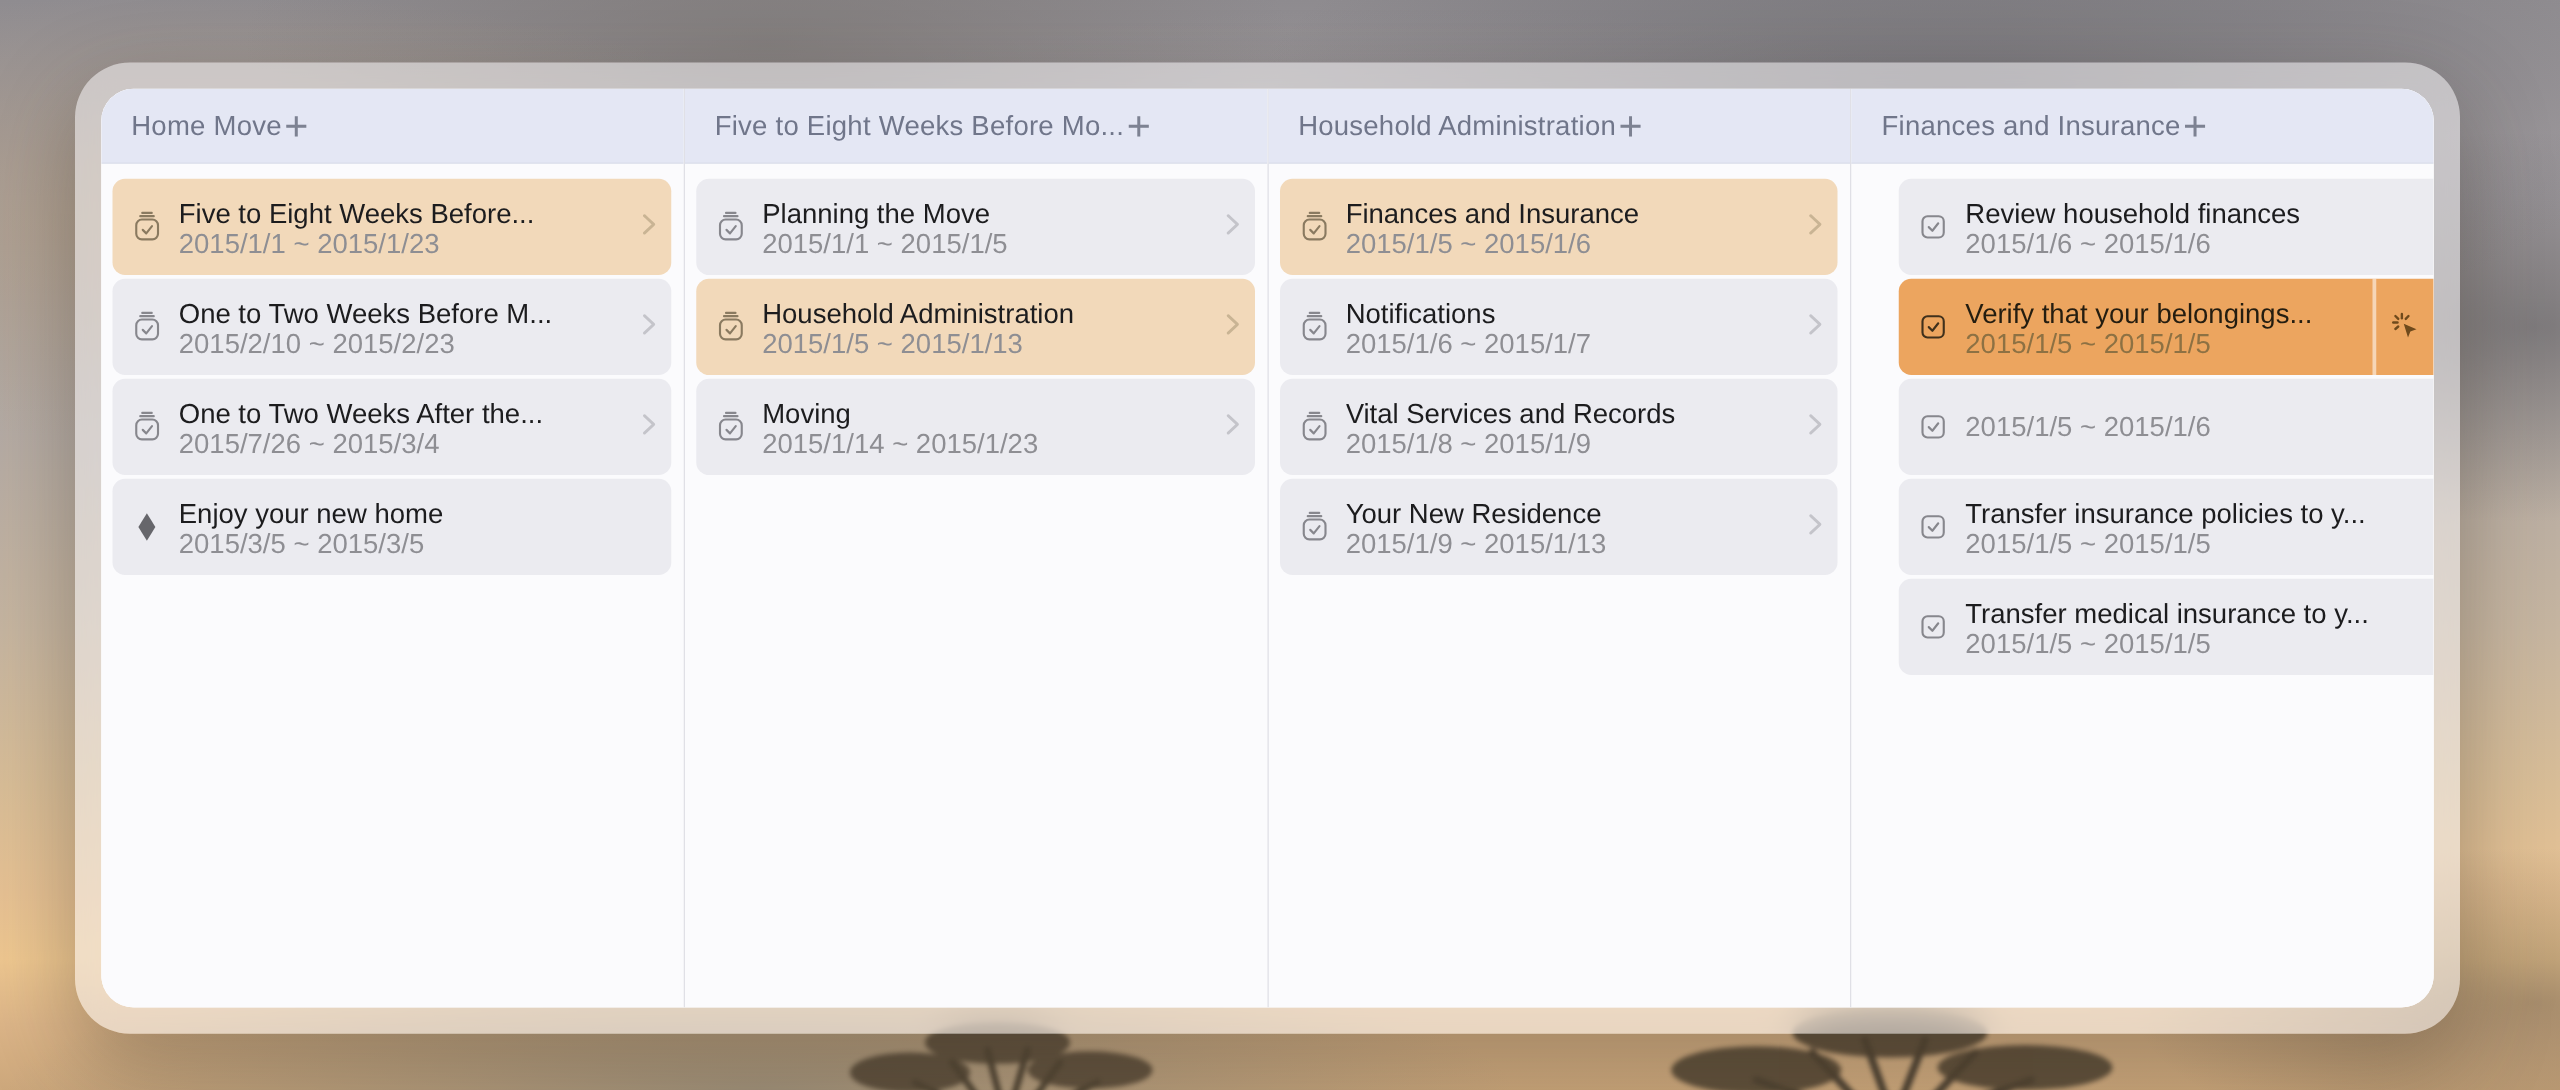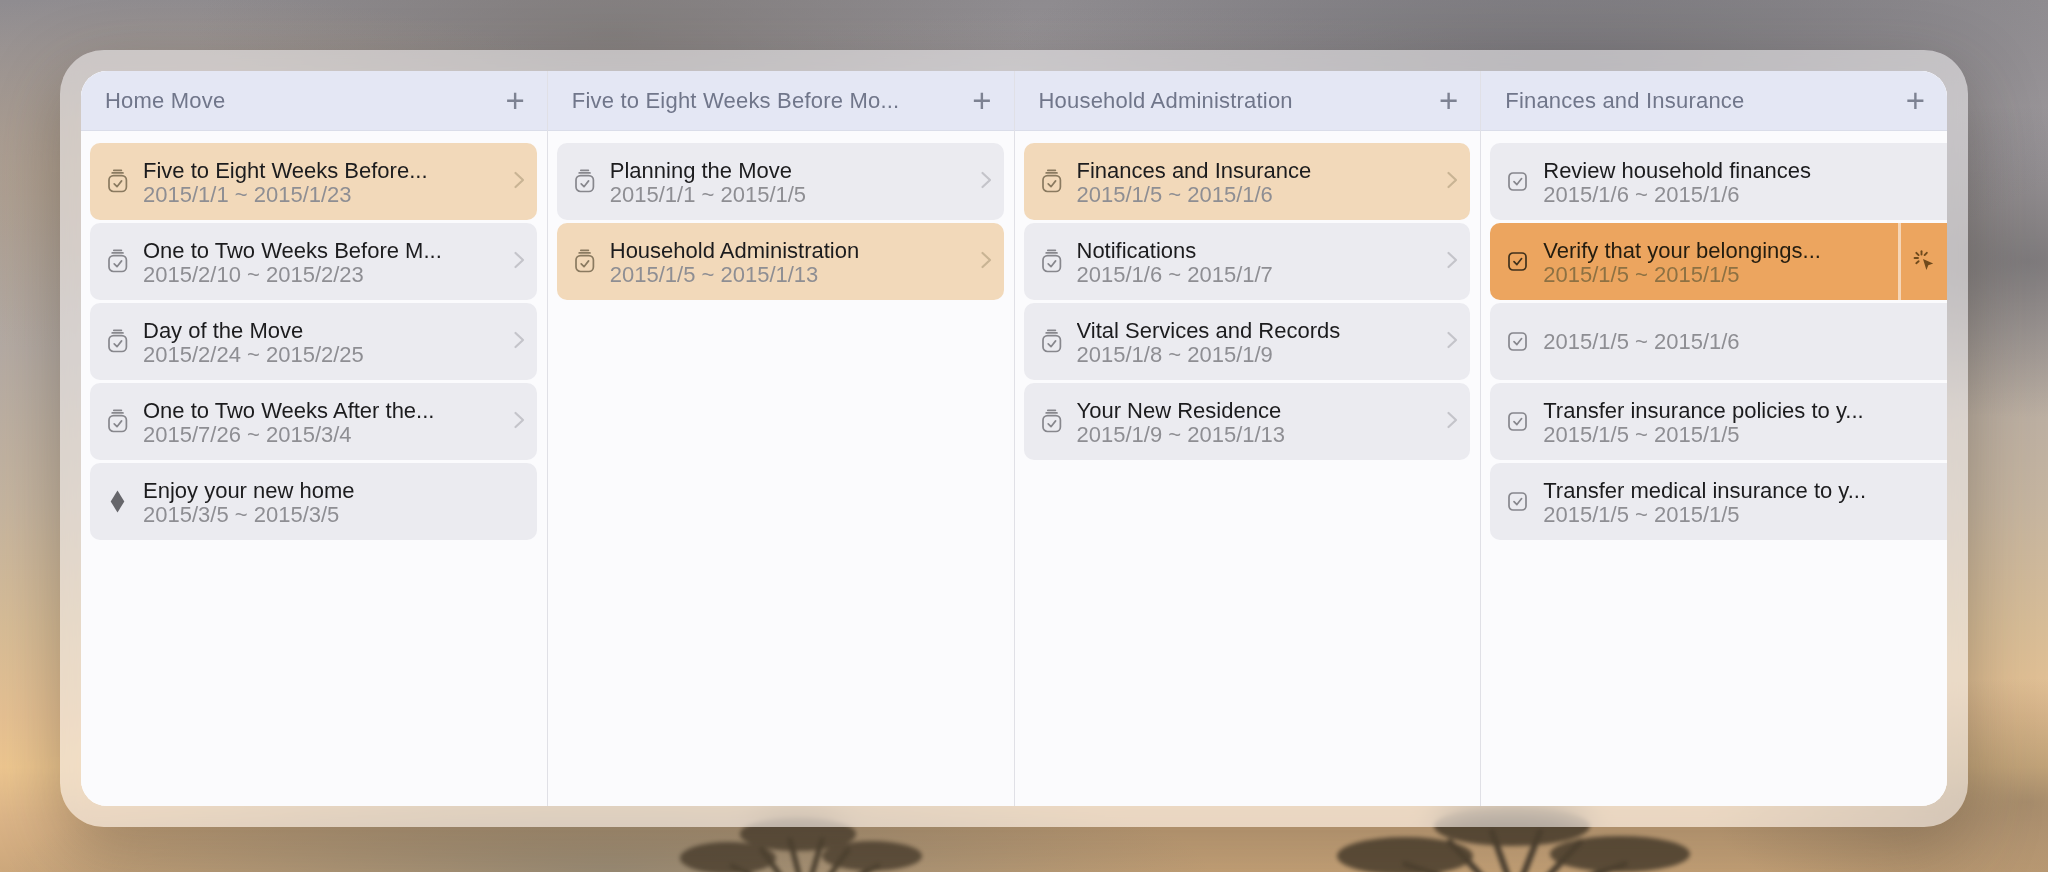--- a/index.html
+++ b/index.html
@@ -31,42 +31,42 @@
   }
   .board{
     width:100%;height:100%;border-radius:26px;overflow:hidden;
     display:flex;background:var(--column-bg);
     box-shadow:0 0 0 1px rgba(255,255,255,0.35) inset;
   }
   .col{flex:1 1 0;min-width:0;display:flex;flex-direction:column;background:var(--column-bg);}
   .col + .col{border-left:1.5px solid var(--divider);}
   .col-header{
     height:60px;flex:0 0 60px;background:var(--header-bg);
-    display:flex;align-items:center;justify-content:space-between;
+    display:flex;align-items:center;justify-content:flex-start;
     padding:0 20px 0 24px;box-sizing:border-box;
     border-bottom:1px solid rgba(0,0,0,0.045);
   }
   .col-title{
     font-size:22px;color:var(--header-text);letter-spacing:.2px;
     white-space:nowrap;overflow:hidden;min-width:0;
   }
   .add-btn{
     border:none;background:none;cursor:pointer;padding:0 2px;
     font-size:33px;font-weight:200;line-height:30px;color:#7d8292;
   }
   .col-body{padding:12px 10px 0 9px;overflow:hidden;}
   .col:last-child .col-body{padding-right:0;}
 
   
   .card{
     position:relative;height:77px;margin-bottom:3px;border-radius:10px;
     background:var(--card-bg);display:flex;align-items:center;
     padding:0 34px 0 14px;box-sizing:border-box;cursor:pointer;
   }
-  .col:last-child .card{border-radius:10px 0 0 10px;padding-right:10px;}
+  .col:last-child .card{border-radius:10px 0 0 10px;padding-right:10px;margin-left:29px;}
   .card.hl-ancestor{background:var(--card-ancestor-bg);}
   .card.hl-selected{background:var(--card-selected-bg);}
   .card-icon{flex:0 0 27px;width:27px;height:27px;margin-right:12px;}
   .card-icon svg{display:block;}
   .card-text{min-width:0;}
   .card-title{
     font-size:22px;line-height:27px;color:var(--title-text);
     white-space:nowrap;overflow:hidden;
   }
   .card-dates{
@@ -179,43 +179,20 @@
       <div class="card-dates">2015/2/10 ~ 2015/2/23</div>
     </span>
     <span class="chevron">
       <svg width="20" height="26" viewBox="0 0 20 26">
         <path d="M6.5 6 l7.5 7 l-7.5 7" fill="none" stroke-width="2.2" stroke-linecap="round" stroke-linejoin="round"></path>
       </svg>
     </span>
 
   </div>
 
-  <div class="card hl-none">
-    <span class="card-icon">
-      <svg width="27" height="27" viewBox="0 0 27 27">
-        <g class="icon-stroke" fill="none" stroke-width="1.7" stroke-linecap="round" stroke-linejoin="round">
-          <path d="M9.8 2.3 H17.4"></path>
-          <path d="M8.2 4.9 H19"></path>
-          <rect x="5" y="7.6" width="17.4" height="15.9" rx="4.5"></rect>
-          <path d="M10.2 15.9 l2.8 2.8 l4.6 -5.8"></path>
-        </g>
-      </svg>
-
-    </span>
-    <span class="card-text">
-      <div class="card-title">Day of the Move</div>
-      <div class="card-dates">2015/2/24 ~ 2015/2/25</div>
-    </span>
-    <span class="chevron">
-      <svg width="20" height="26" viewBox="0 0 20 26">
-        <path d="M6.5 6 l7.5 7 l-7.5 7" fill="none" stroke-width="2.2" stroke-linecap="round" stroke-linejoin="round"></path>
-      </svg>
-    </span>
-
-  </div>
 
   <div class="card hl-none">
     <span class="card-icon">
       <svg width="27" height="27" viewBox="0 0 27 27">
         <g class="icon-stroke" fill="none" stroke-width="1.7" stroke-linecap="round" stroke-linejoin="round">
           <path d="M9.8 2.3 H17.4"></path>
           <path d="M8.2 4.9 H19"></path>
           <rect x="5" y="7.6" width="17.4" height="15.9" rx="4.5"></rect>
           <path d="M10.2 15.9 l2.8 2.8 l4.6 -5.8"></path>
         </g>
@@ -297,20 +274,43 @@
       <div class="card-dates">2015/1/5 ~ 2015/1/13</div>
     </span>
     <span class="chevron">
       <svg width="20" height="26" viewBox="0 0 20 26">
         <path d="M6.5 6 l7.5 7 l-7.5 7" fill="none" stroke-width="2.2" stroke-linecap="round" stroke-linejoin="round"></path>
       </svg>
     </span>
 
   </div>
 
+  <div class="card hl-none">
+    <span class="card-icon">
+      <svg width="27" height="27" viewBox="0 0 27 27">
+        <g class="icon-stroke" fill="none" stroke-width="1.7" stroke-linecap="round" stroke-linejoin="round">
+          <path d="M9.8 2.3 H17.4"></path>
+          <path d="M8.2 4.9 H19"></path>
+          <rect x="5" y="7.6" width="17.4" height="15.9" rx="4.5"></rect>
+          <path d="M10.2 15.9 l2.8 2.8 l4.6 -5.8"></path>
+        </g>
+      </svg>
+
+    </span>
+    <span class="card-text">
+      <div class="card-title">Moving</div>
+      <div class="card-dates">2015/1/14 ~ 2015/1/23</div>
+    </span>
+    <span class="chevron">
+      <svg width="20" height="26" viewBox="0 0 20 26">
+        <path d="M6.5 6 l7.5 7 l-7.5 7" fill="none" stroke-width="2.2" stroke-linecap="round" stroke-linejoin="round"></path>
+      </svg>
+    </span>
+
+  </div>
 </div>
   </div>
 
   <div class="col">
     <div class="col-header">
       <span class="col-title">Household Administration</span>
       <button class="add-btn">+</button>
     </div>
     <div class="col-body">
   <div class="card hl-ancestor">

